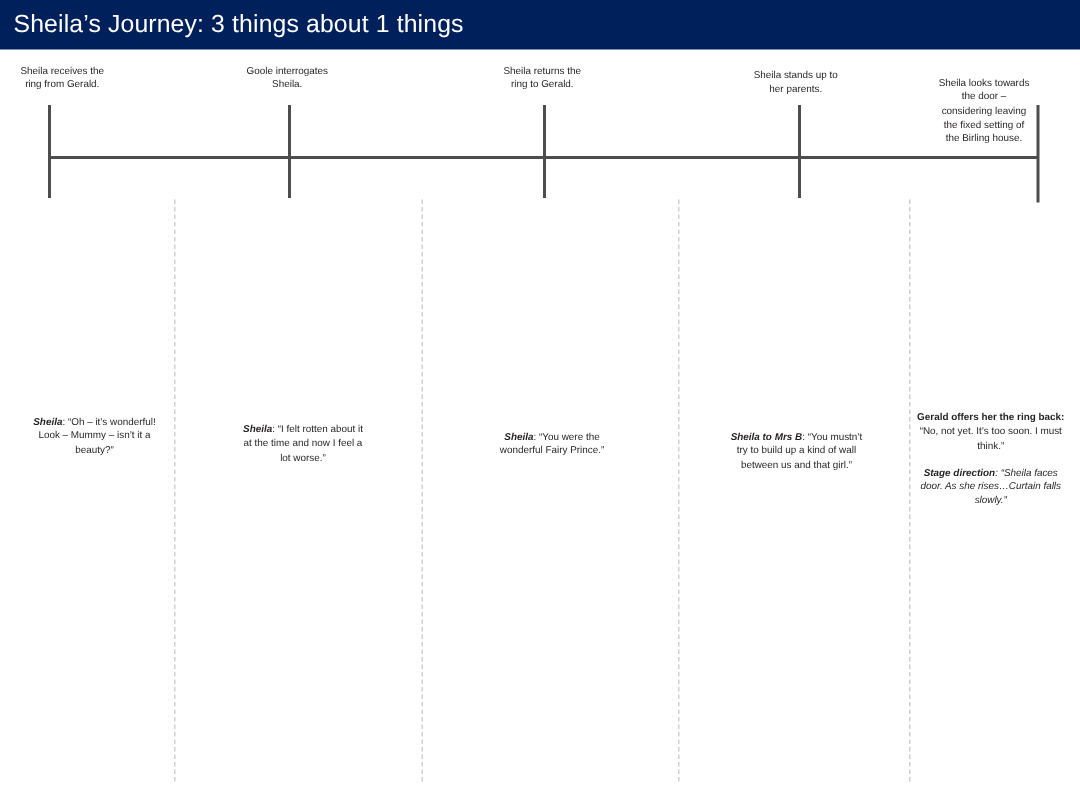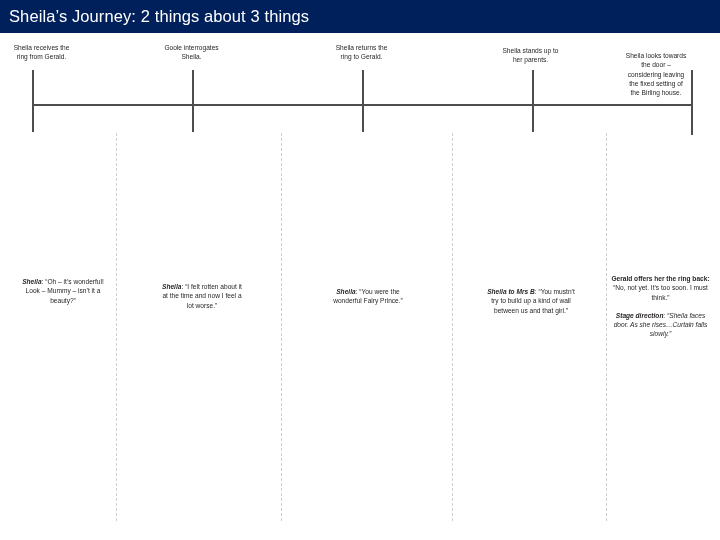--- a/index.html
+++ b/index.html
@@ -117,21 +117,21 @@
     font-weight: bold;
     font-style: italic;
   }
 </style>
 </head>
 <body>
 
 <div id="slide">
 
   <div id="title-bar">
-    <div id="title-text">Sheila’s Journey: 2 things about 3 things</div>
+    <div id="title-text">Sheila’s Journey: 3 things about 1 things</div>
   </div>
 
   <div id="timeline">
     <div class="axis-line"></div>
 
     <div class="tick" style="left:32px;"></div>
     <div class="tick" style="left:192px;"></div>
     <div class="tick" style="left:362px;"></div>
     <div class="tick" style="left:532px;"></div>
     <div class="tick last" style="left:691px;"></div>

